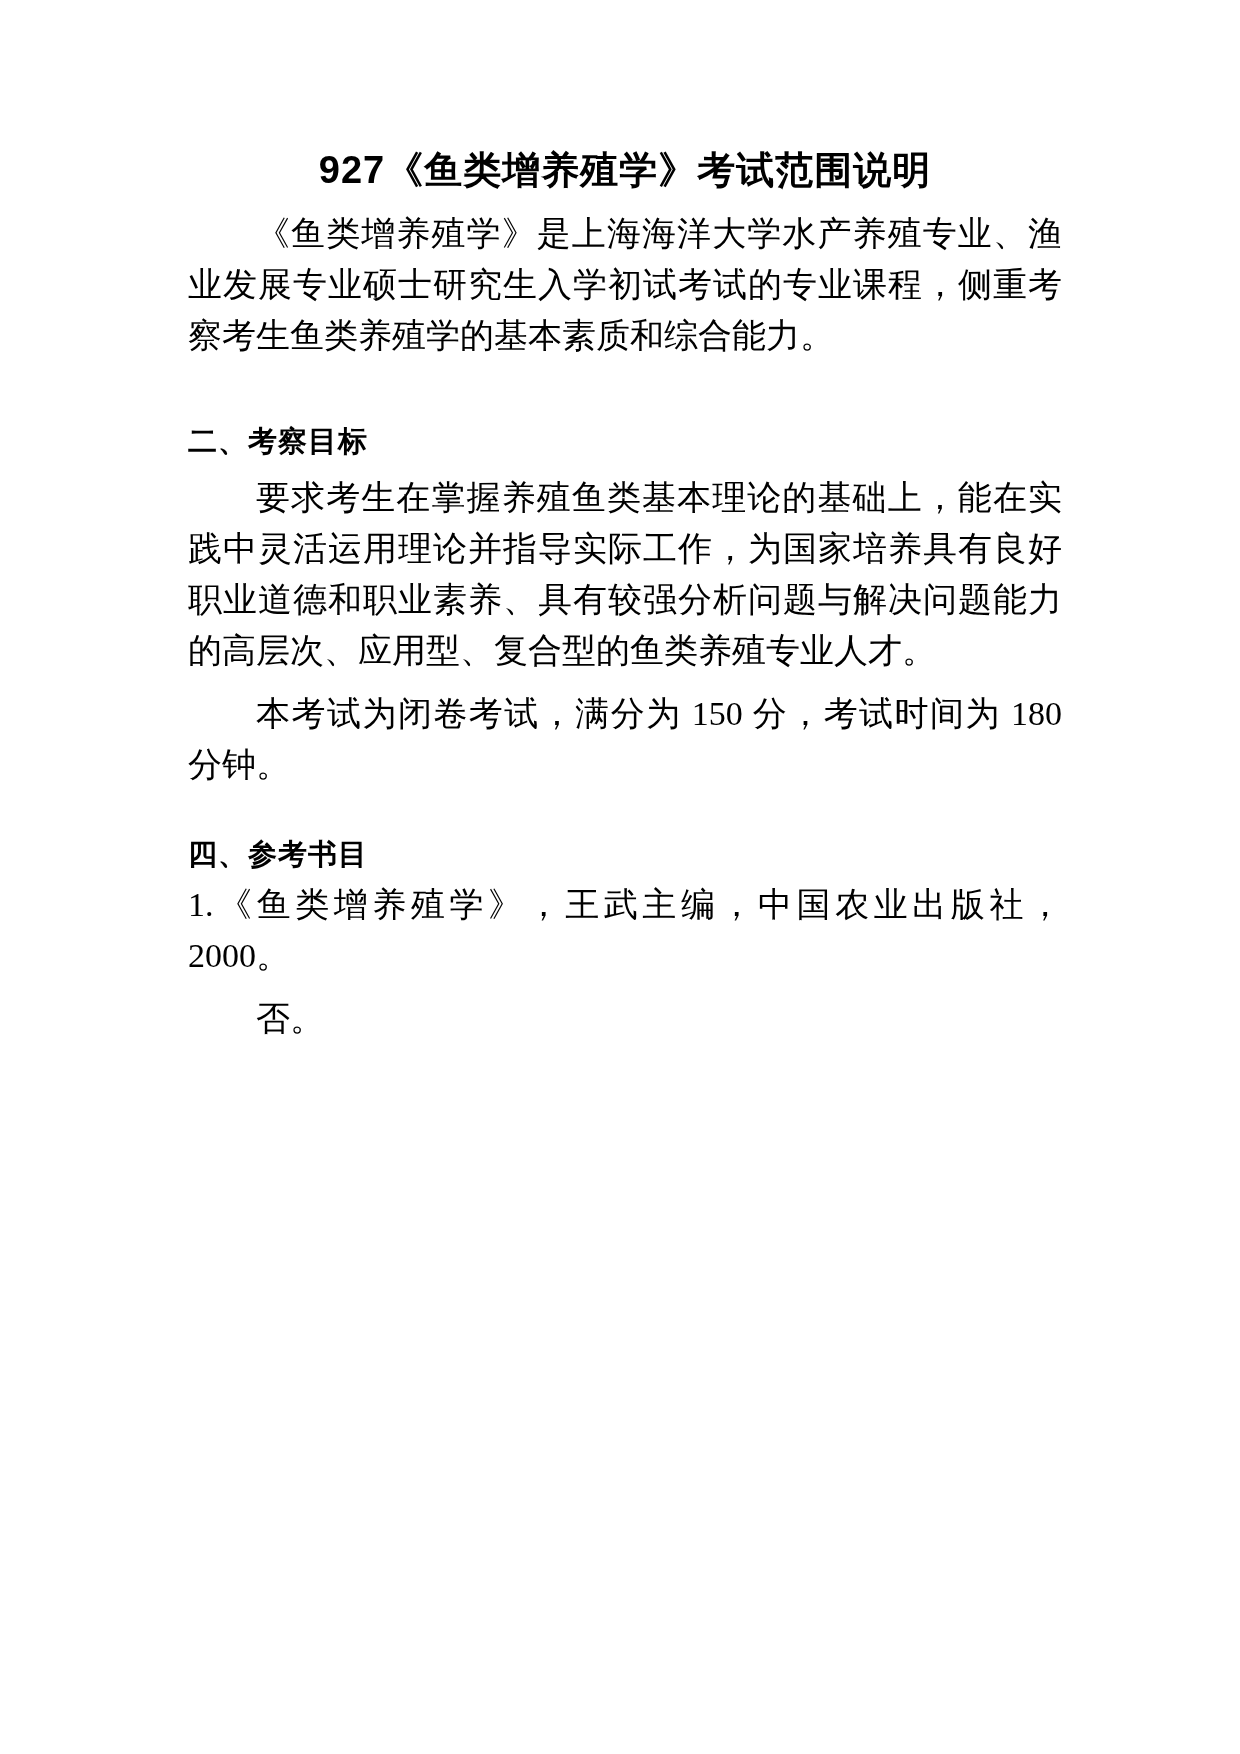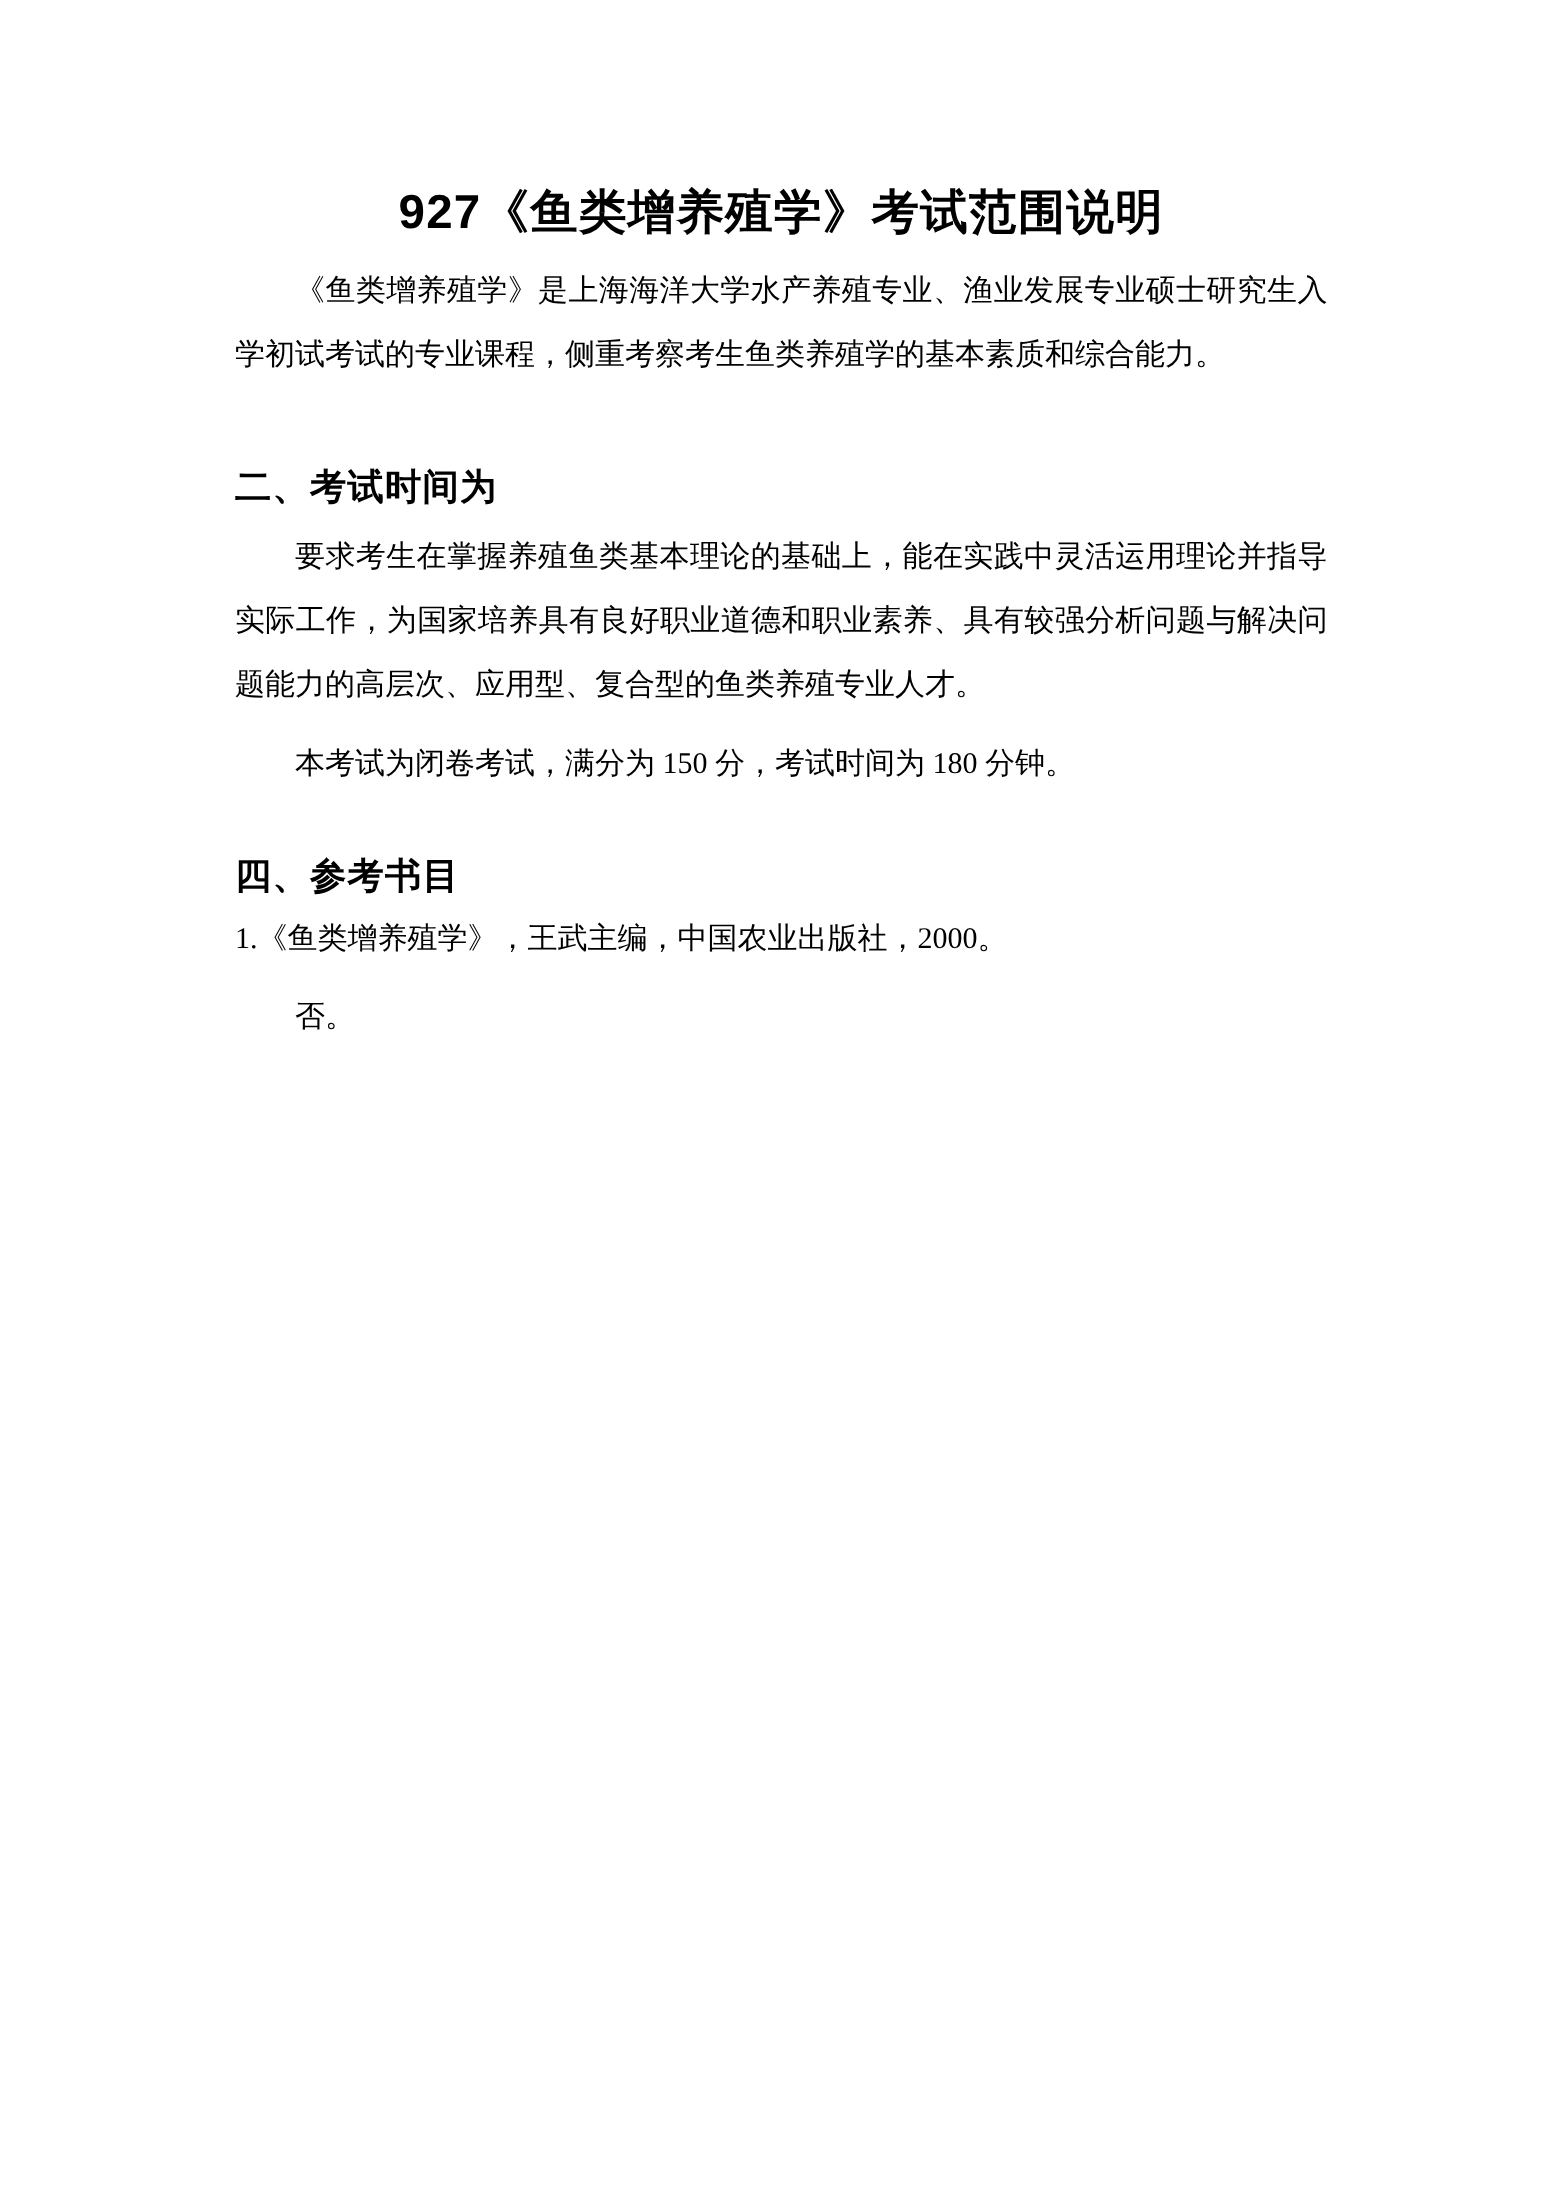--- a/index.html
+++ b/index.html
@@ -29,21 +29,21 @@
     white-space: nowrap;
   }
   .sec-heading {
     font-family: "Liberation Sans", sans-serif;
     font-weight: 900;
     font-size: 29px;
     line-height: 40px;
     letter-spacing: 1px;
   }
   .body-par {
-    font-size: 24px;
+    font-size: 34px;
     line-height: 51px;
     text-align: justify;
     text-indent: 2em;
   }
   .body-par.no-indent { text-indent: 0; }
   
   .h-1 { margin-top: 50px; }
   .p-1 { margin-top: 13px; }
   .h-2 { margin-top: 60px; }
   .p-2 { margin-top: 11px; }
@@ -59,21 +59,21 @@
 
 <div class="page">
 
   <h1 class="doc-title">927《鱼类增养殖学》考试范围说明</h1>
 
   <div>
     <p class="body-par p-1">《鱼类增养殖学》是上海海洋大学水产养殖专业、渔业发展专业硕士研究生入学初试考试的专业课程，侧重考察考生鱼类养殖学的基本素质和综合能力。</p>
   </div>
 
   <div>
-    <h2 class="sec-heading h-2">二、考试时间为</h2>
+    <h2 class="sec-heading h-2">二、考察目标</h2>
     <p class="body-par p-2">要求考生在掌握养殖鱼类基本理论的基础上，能在实践中灵活运用理论并指导实际工作，为国家培养具有良好职业道德和职业素养、具有较强分析问题与解决问题能力的高层次、应用型、复合型的鱼类养殖专业人才。</p>
   </div>
 
   <div>
     <p class="body-par p-3">本考试为闭卷考试，满分为 150 分，考试时间为 180 分钟。</p>
   </div>
 
   <div>
     <h2 class="sec-heading h-4">四、参考书目</h2>
     <p class="body-par no-indent p-4">1.《鱼类增养殖学》，王武主编，中国农业出版社，2000。</p>

